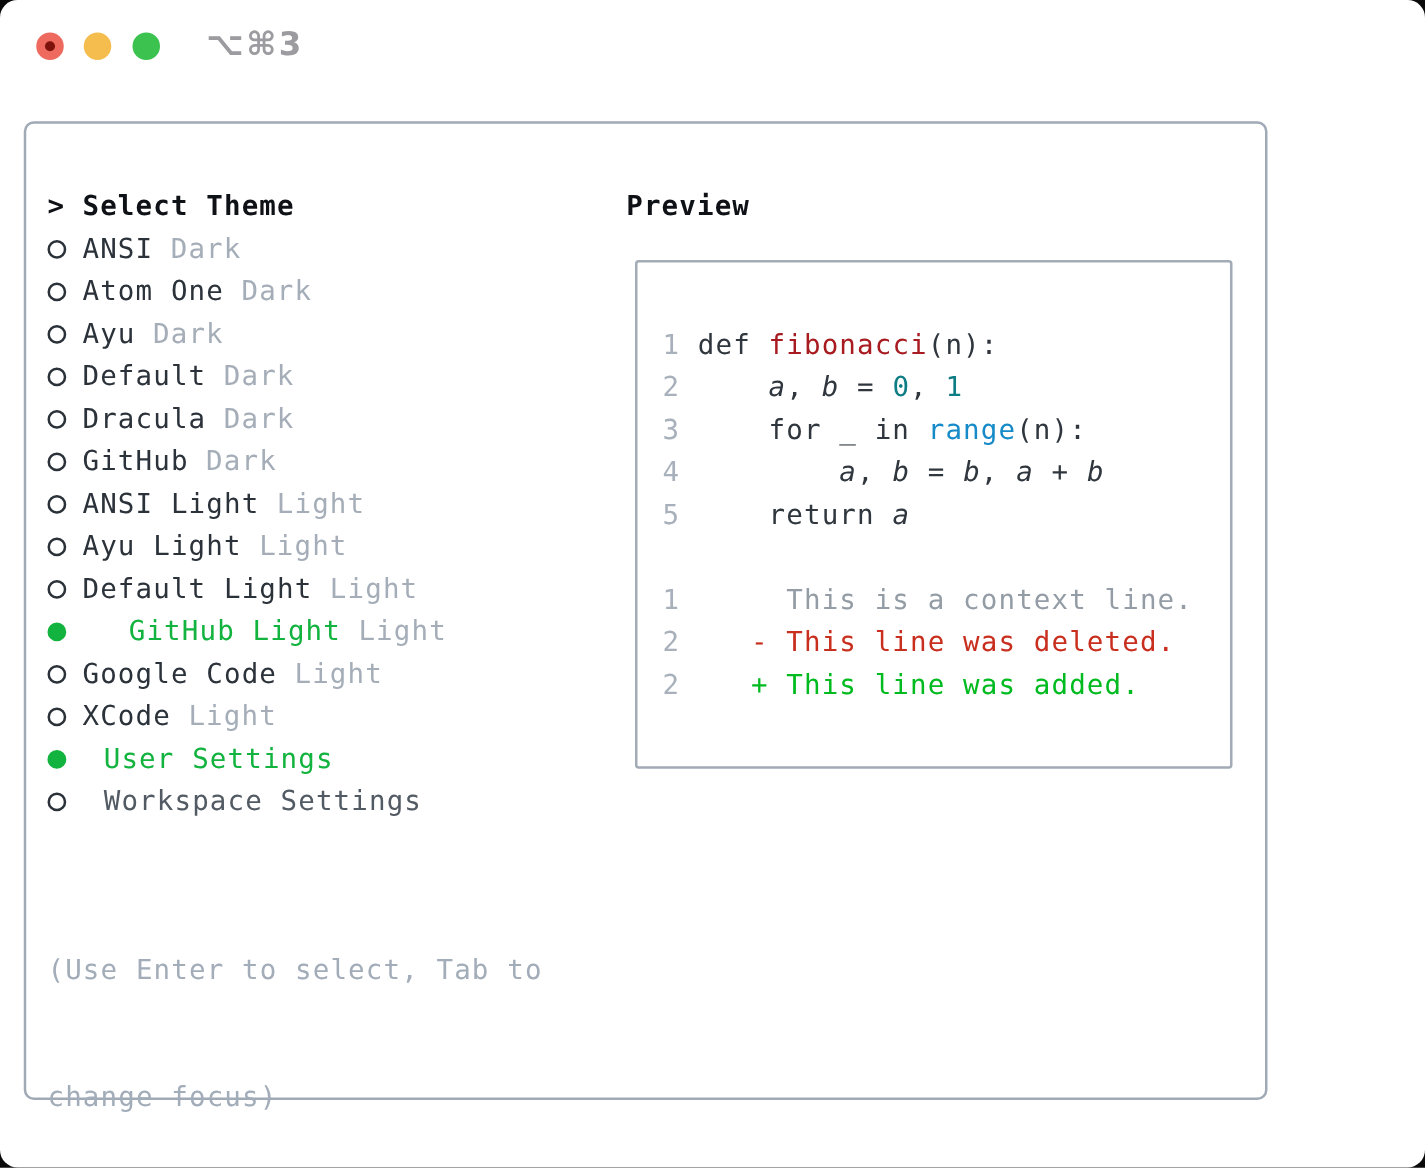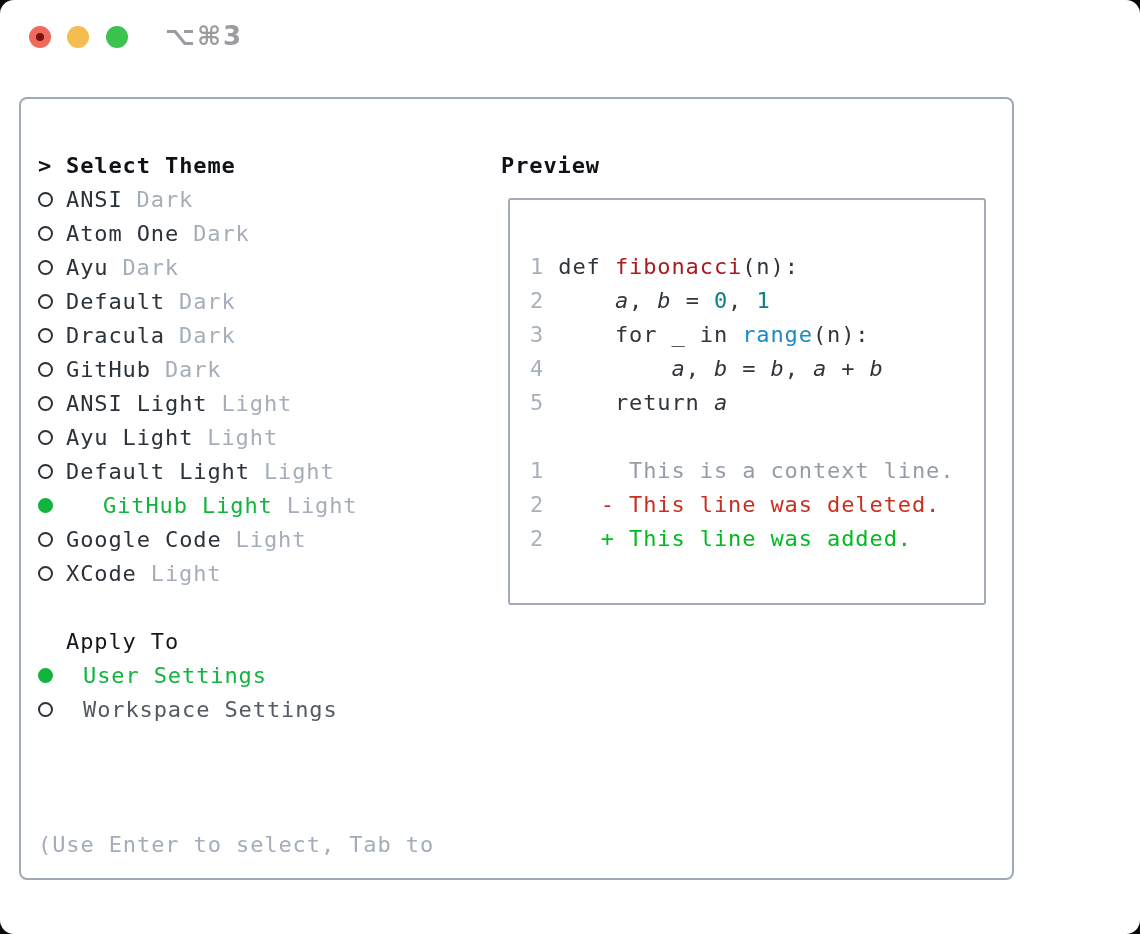--- a/index.html
+++ b/index.html
@@ -57,21 +57,21 @@
   .apply-row .label { color: #525a63; margin-left: 17px; }
   .apply-row.selected .label { color: var(--accent-green); }
   .help { margin-top: 34px; color: #a2adb9; line-height: 34px; white-space: pre; }
 
   
   .preview-title {
     position: absolute; left: 501px; top: 148px; height: 34px;
     display: flex; align-items: center; font-weight: bold; color: #0e1116; text-align: right;
   }
   .preview-box {
-    position: absolute; left: 508px; top: 198px; width: 478px; height: 407px;
+    position: absolute; left: 508px; top: 208px; width: 478px; height: 407px;
     border: 2px solid #a2abb6; border-radius: 3px; background: #ffffff;
     padding: 50px 0 0 20px; overflow: hidden;
   }
   .code-line { height: 34px; line-height: 34px; white-space: pre; }
   .tok-num { color: #a8b1bb; }
   .tok-code { color: #2f363d; }
   .tok-fn { color: var(--function-red); }
   .tok-builtin { color: var(--builtin-blue); }
   .tok-lit { color: var(--literal-teal); }
   .tok-var { color: #2f363d; font-style: italic; }
@@ -155,21 +155,20 @@
     <span class="label">Google Code</span>
     <span class="variant">Light</span>
   </div>
         <div class="row theme-row">
     <span class="sym"><span class="radio"></span></span>
     <span class="label">XCode</span>
     <span class="variant">Light</span>
   </div>
       </div>
 
-    <div class="row section-title">Apply To</div>
 
     <div id="apply-list">
         <div class="row apply-row selected">
     <span class="sym"><span class="radio"></span></span>
     <span class="label">User Settings</span>
     
   </div>
         <div class="row apply-row">
     <span class="sym"><span class="radio"></span></span>
     <span class="label">Workspace Settings</span>

